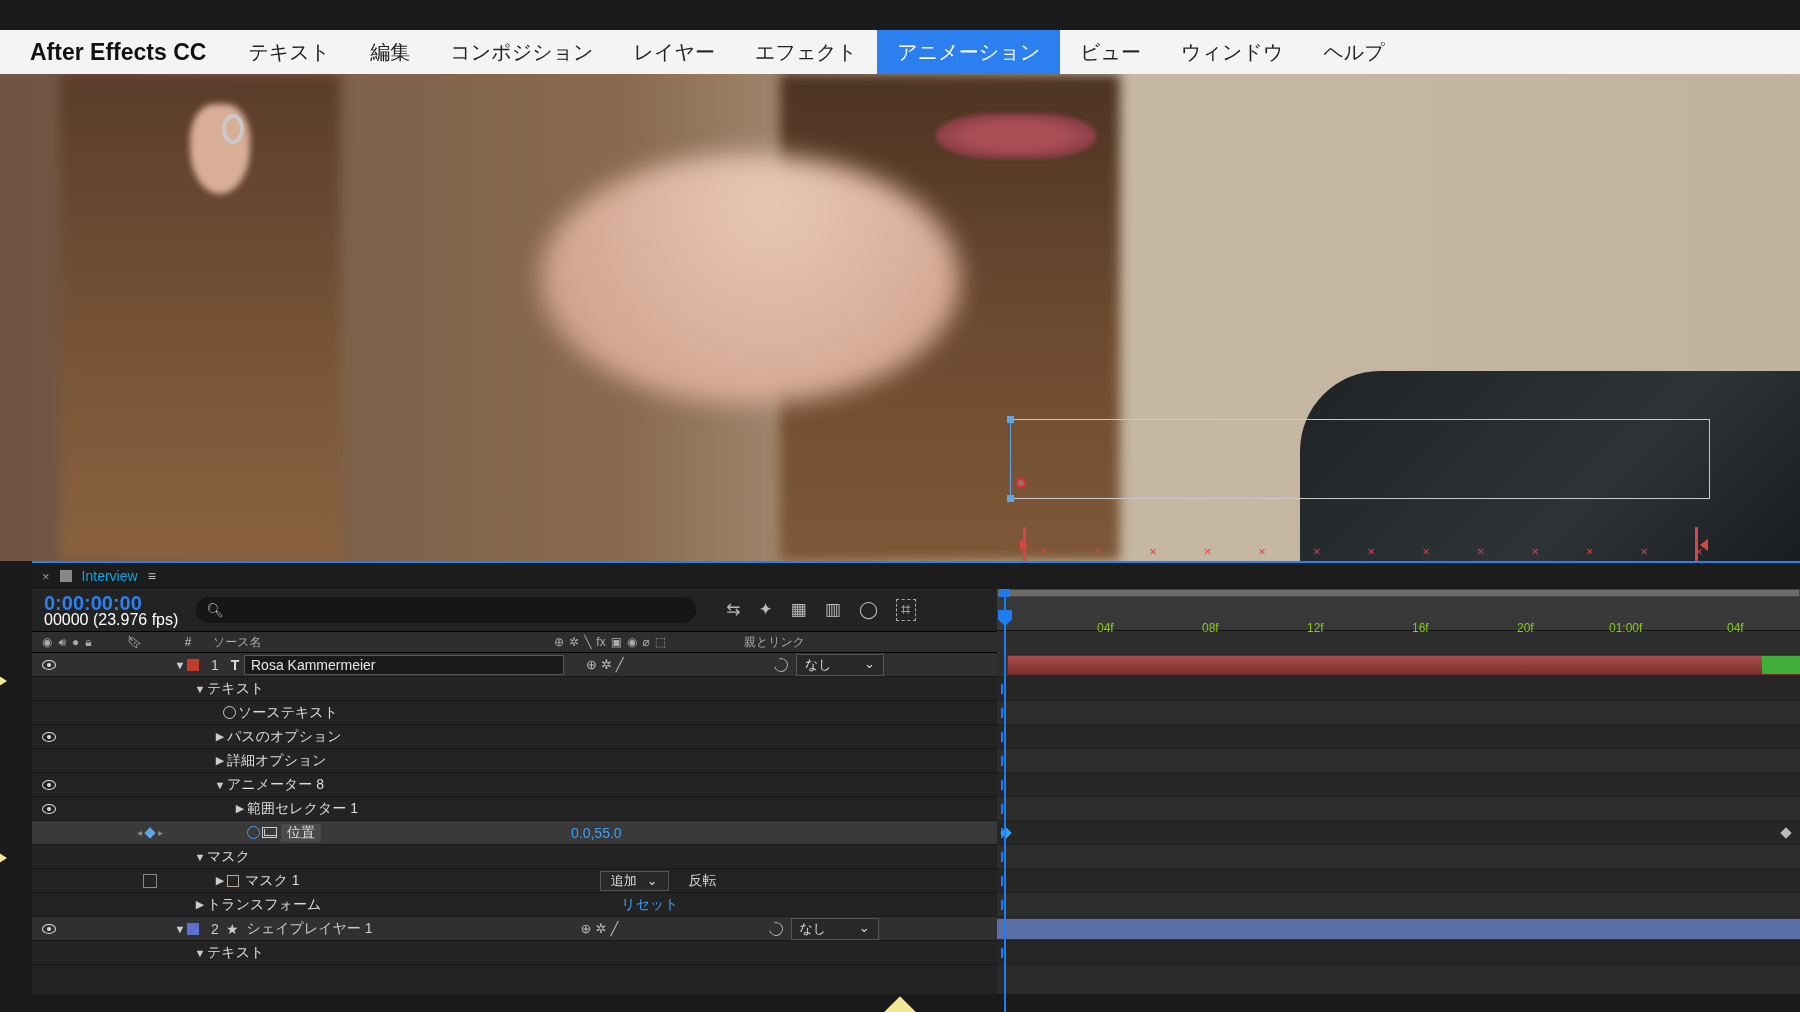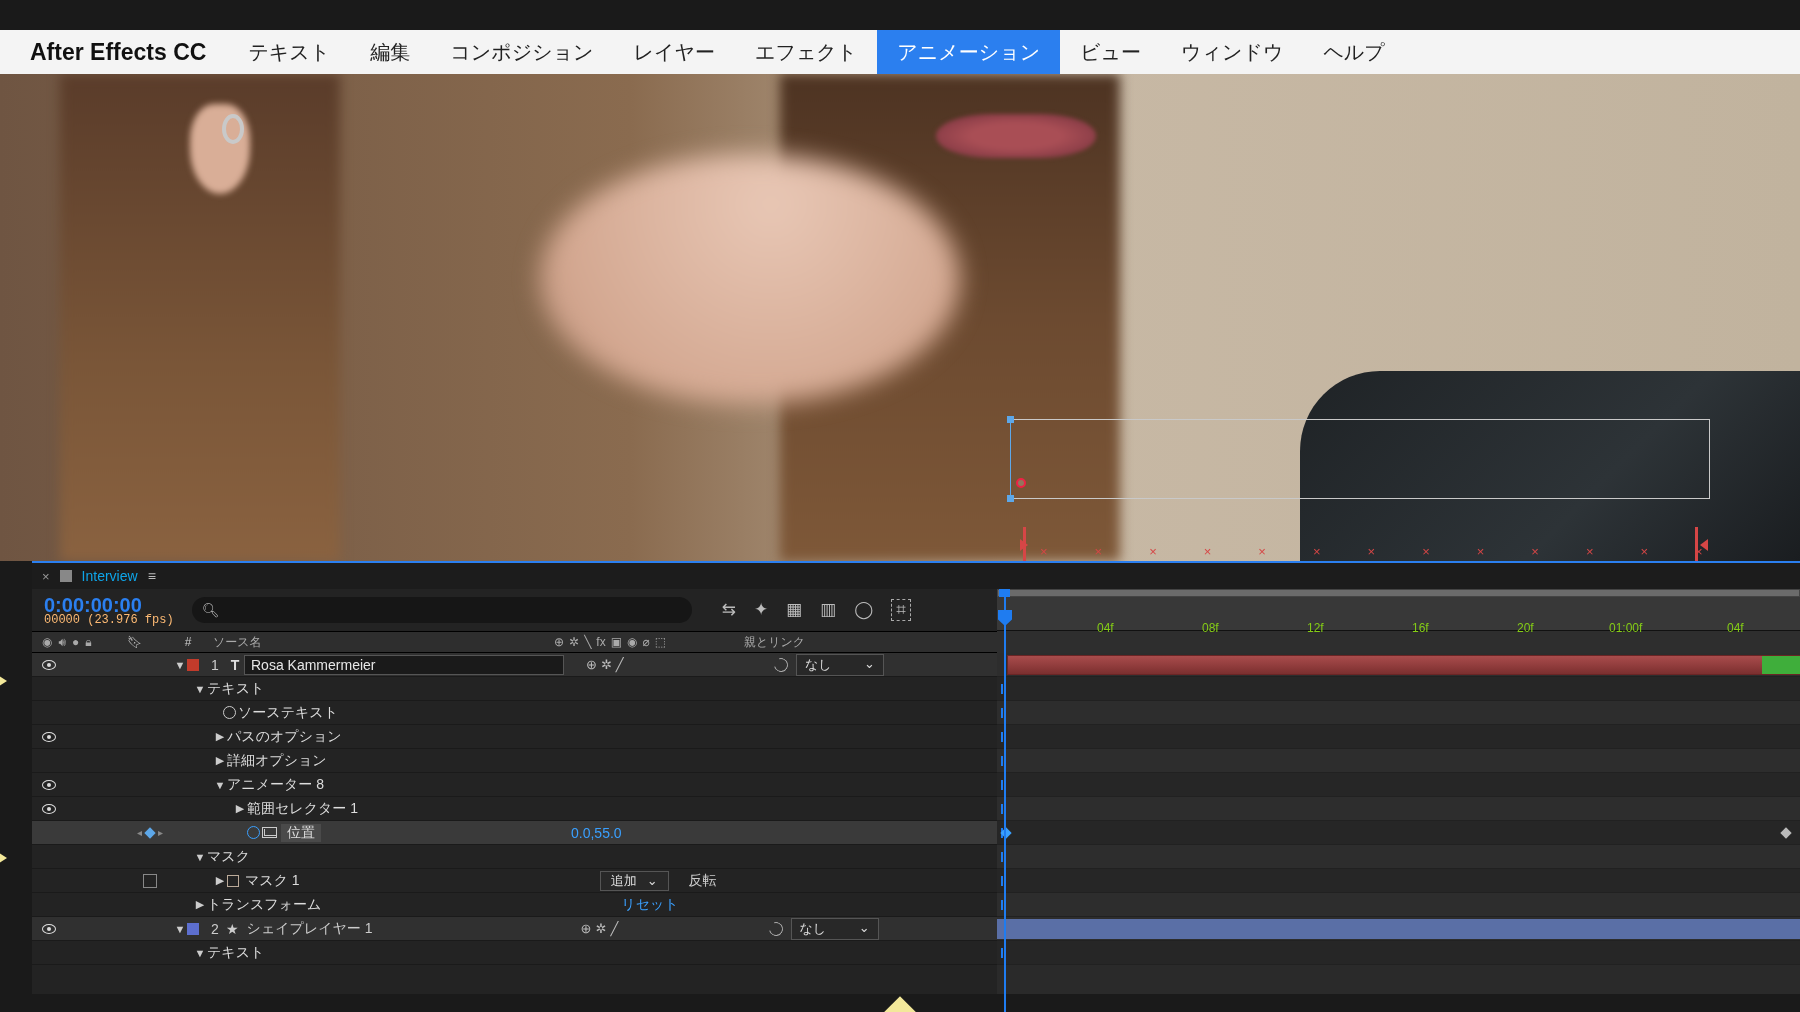--- a/index.html
+++ b/index.html
@@ -44,21 +44,21 @@
 
 .timeline { position:absolute; left:32px; right:0; bottom:18px; top:561px; background:#232323; border-top:2px solid #2b7fef; font-size:14px; color:#ccc; }
 .tl-tabs { height:26px; background:#1c1c1c; display:flex; align-items:center; padding-left:10px; gap:10px; }
 .tl-tabs .close-x { color:#999; cursor:pointer; font-size:13px;}
 .tl-tabs .tab-icon { width:12px; height:12px; background:#888; }
 .tl-tabs .tab-name { color:#0ea5e9; }
 .tl-tabs .menu-icon { color:#bbb; font-size:14px;}
 
 .tl-header { height:42px; display:flex; align-items:center; padding-left:12px; gap:10px; }
 .timecode { color:#2b7fef; font-size:20px; font-weight:bold; }
-.fps { color:#fdba74; font-size:12px; display:block; margin-top:-4px;font-family:Liberation Mono, monospace;}
+.fps { color:#ffffff; font-size:16px; display:block; margin-top:-4px;}
 .searchbox { flex:0 0 500px; height:26px; background:#161616; border-radius:13px; display:flex; align-items:center; padding:0 10px; margin-left:8px;}
 .searchbox .mag { color:#bbb; font-size:14px;}
 .tool-icons { display:flex; gap:18px; margin-left:20px; color:#bbb; font-size:17px;}
 .tool-icons span { cursor:pointer; }
 
 .tl-columns { height:22px; background:#2e2e2e; display:flex; align-items:center; font-size:12px; border-top:1px solid #000; border-bottom:1px solid #000; }
 .col-toggle { width:95px; display:flex; gap:6px; padding-left:10px; color:#aaa;}
 .col-hash { width:30px; text-align:center; }
 .col-srcname { flex:0 0 345px; padding-left:10px; color:#aaa;}
 .col-switches { flex:0 0 184px; display:flex; gap:5px; color:#aaa; padding-left:6px;}

